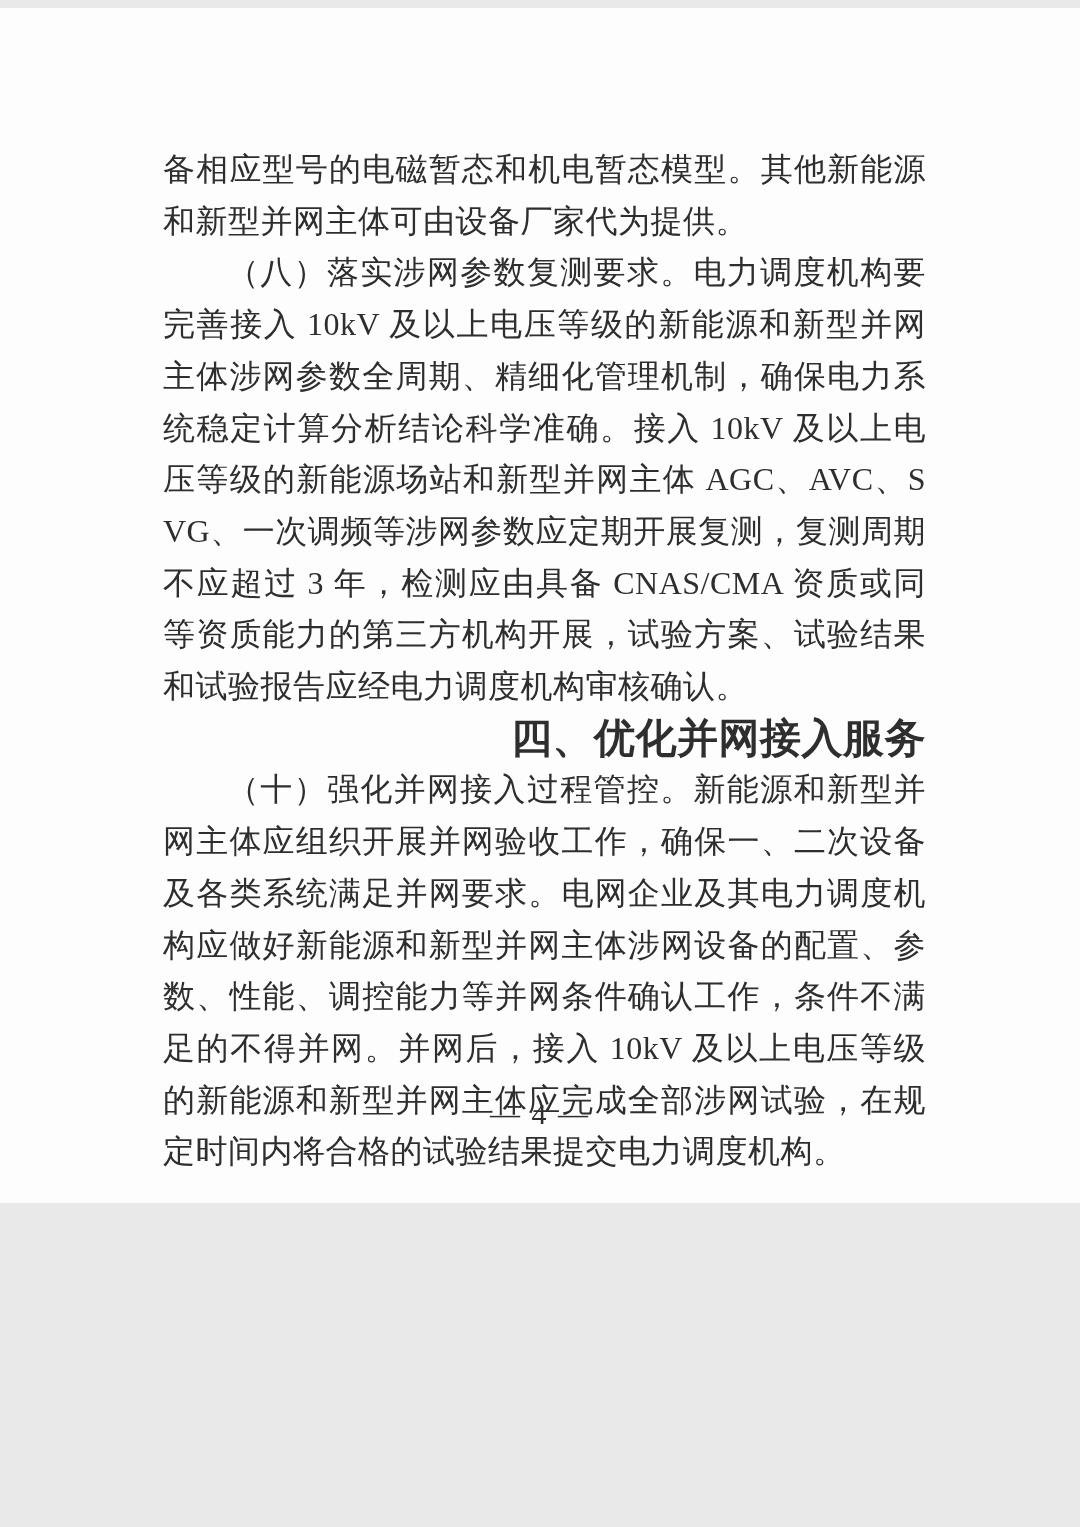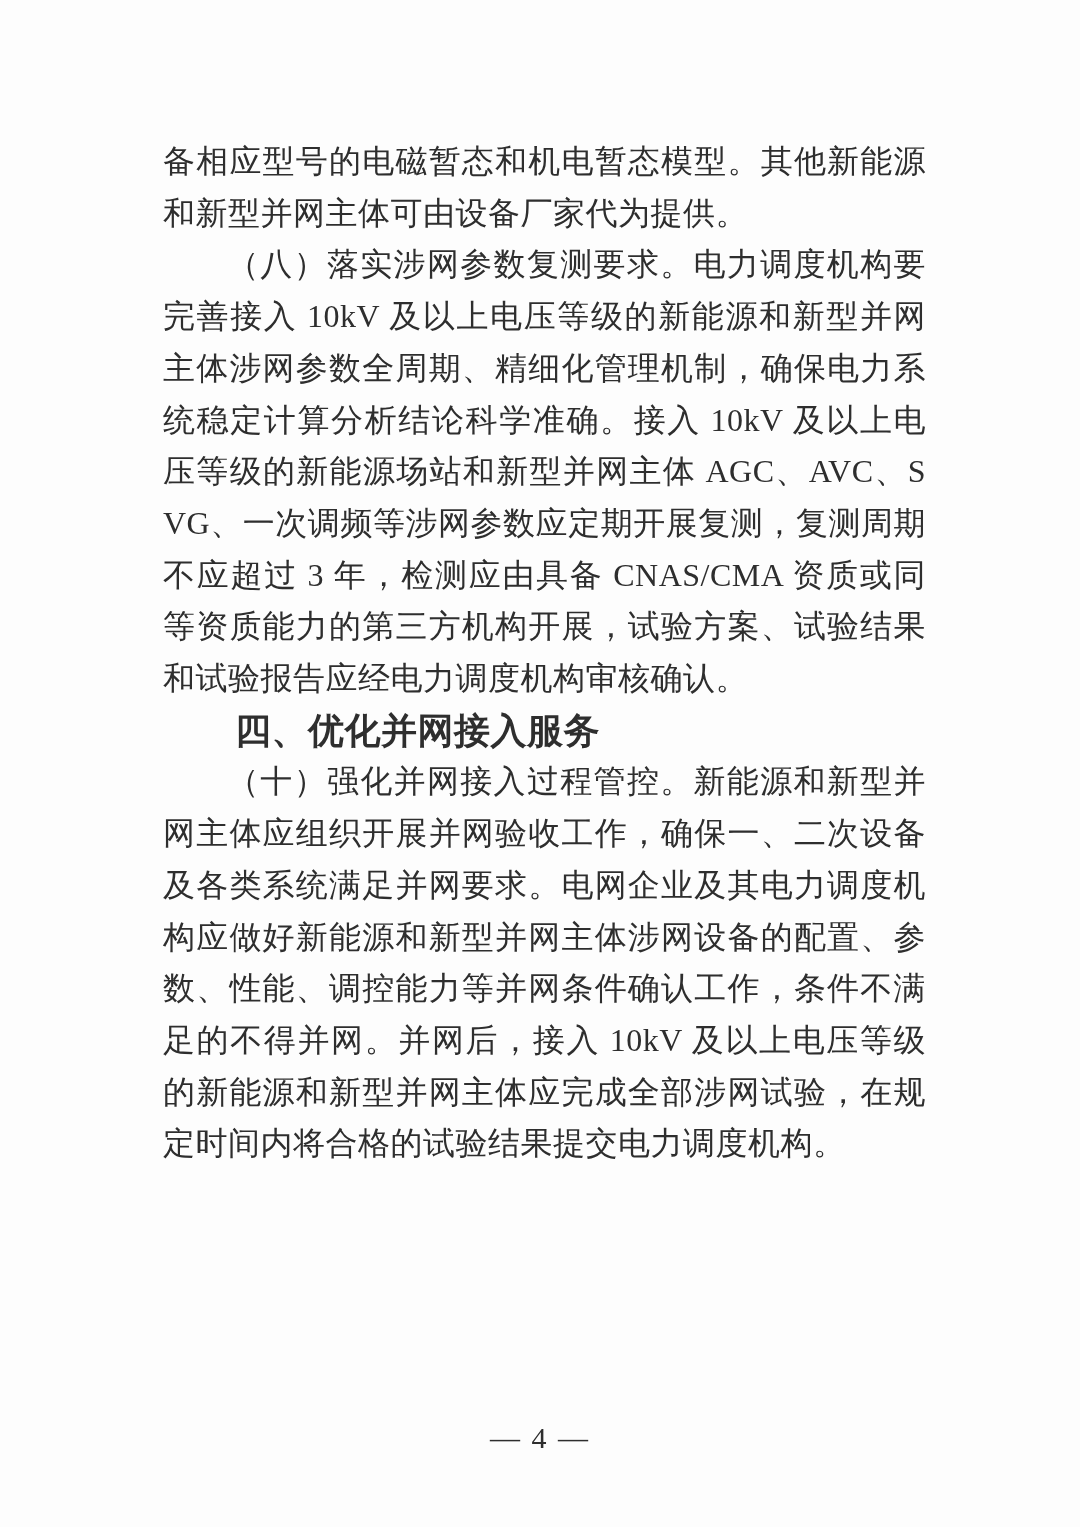--- a/index.html
+++ b/index.html
@@ -4,22 +4,22 @@
 <title>Document Page 4</title>
 <style>
   html, body {
     margin: 0;
     padding: 0;
     background: #e9e9e9;
   }
   .page {
     position: relative;
     width: 1080px;
-    height: 1527px;
-    margin: 0 auto;
+    height: 1195px;
+    margin: 8px auto;
     background: var(--page-bg, #fdfdfd);
     color: var(--text-color, #2e2e2e);
     font-family: "Liberation Serif", "DejaVu Serif", serif;
     overflow: hidden;
     box-sizing: border-box;
   }
   .content {
     position: absolute;
     left: 163px;
     top: 136px;
@@ -35,24 +35,25 @@
     text-justify: inter-ideograph;
     word-break: break-all;
   }
   .para.indent {
     text-indent: 2em;
   }
   .section-heading {
     margin: 0;
     font-family: "Liberation Sans", "DejaVu Sans", sans-serif;
     font-weight: 700;
-    font-size: 36px;
+    font-size: 41px;
     line-height: 51.7px;
     text-indent: 2em;
     color: var(--text-color, #222222);
+    text-align: right;
   }
   .footer {
     position: absolute;
     left: 0;
     bottom: 72px;
     width: 100%;
     text-align: center;
     font-size: 30px;
     letter-spacing: 2px;
     color: var(--text-color, #2e2e2e);

